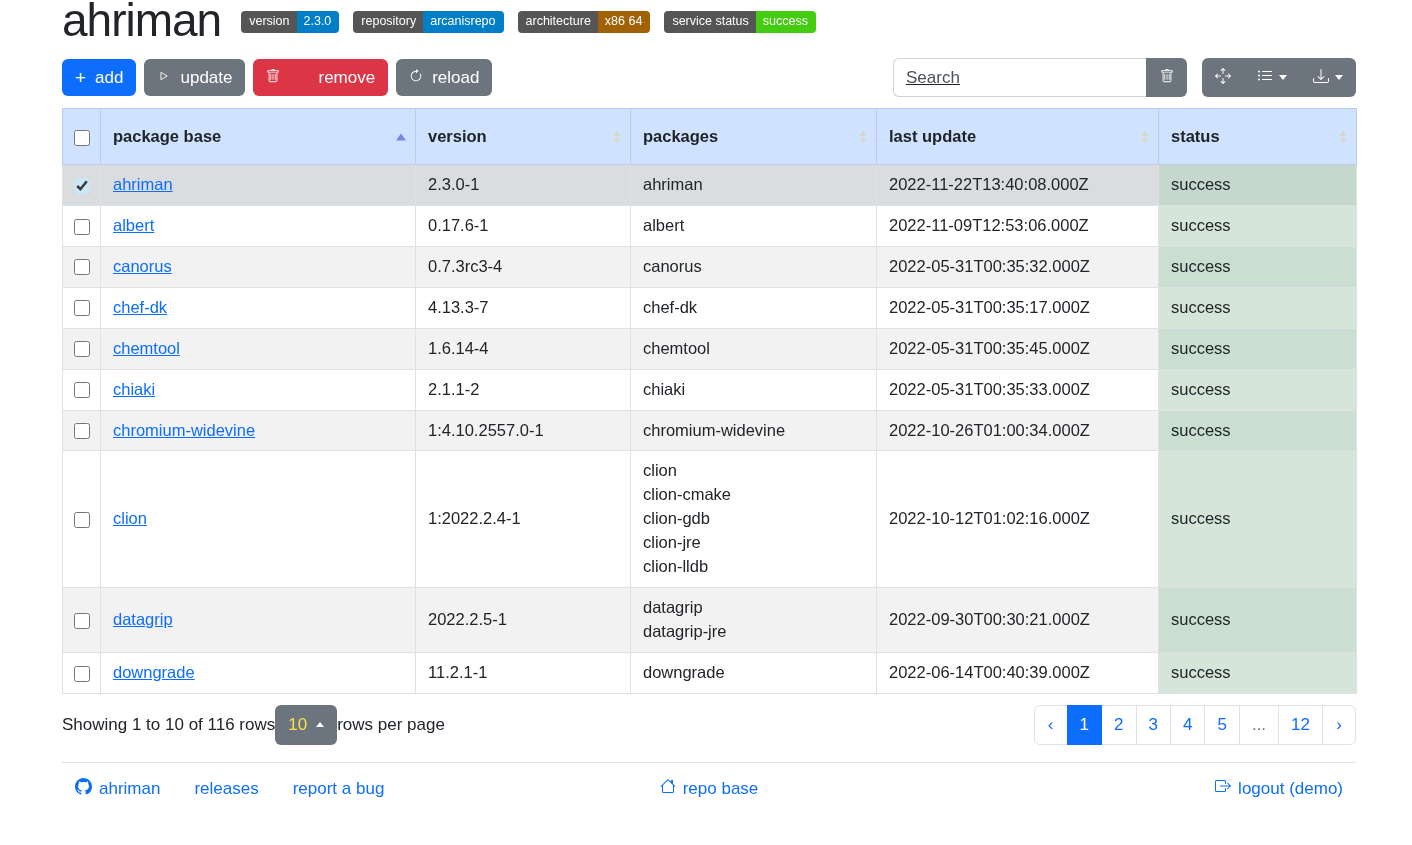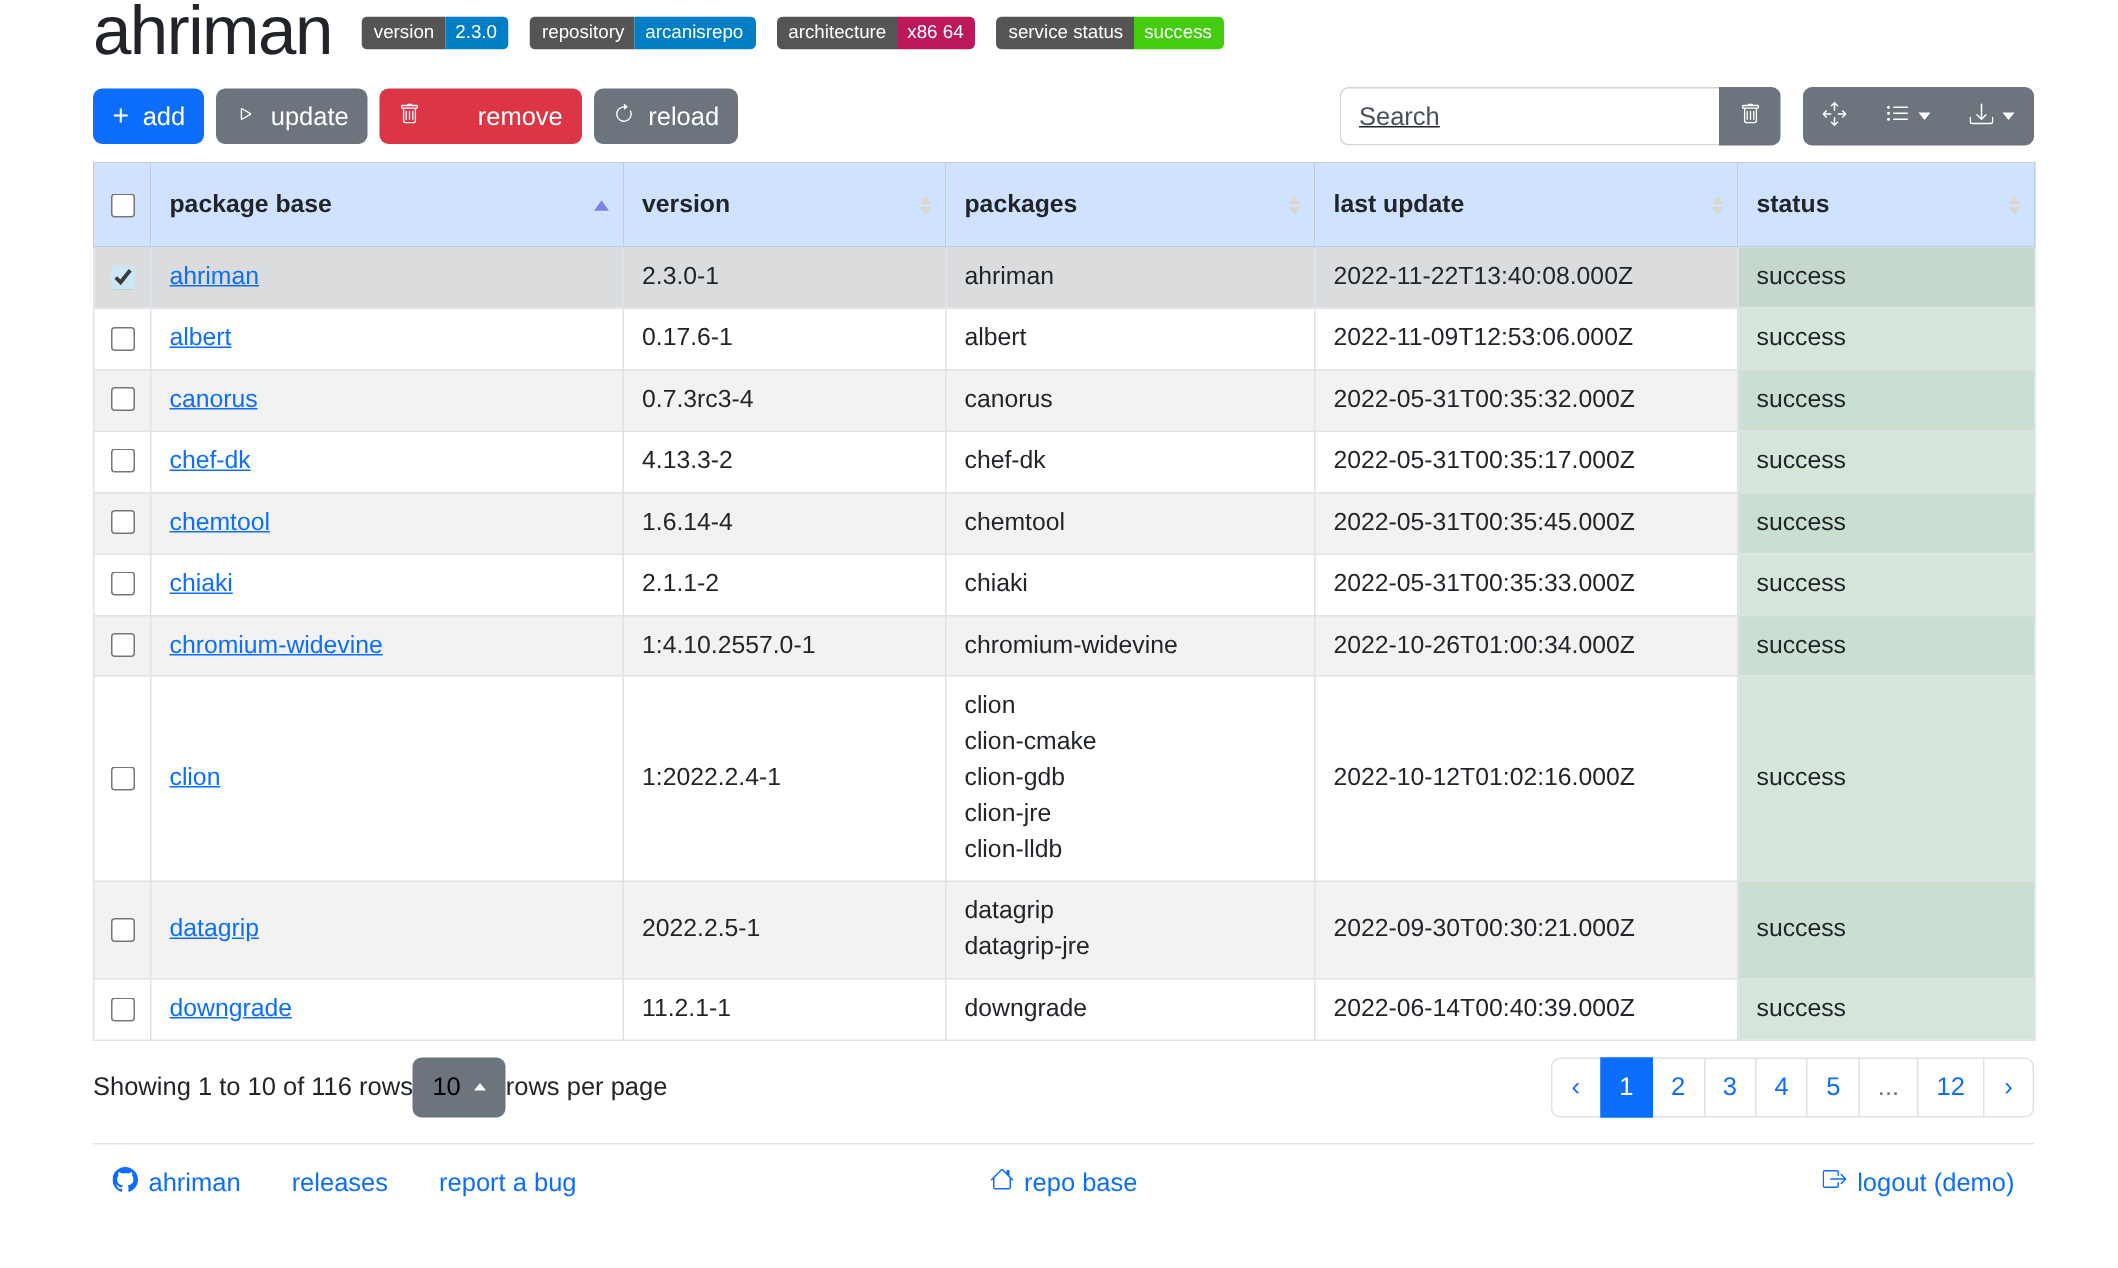--- a/index.html
+++ b/index.html
@@ -83,21 +83,21 @@
     position:absolute; right:9px; top:50%; transform:translateY(-50%);
     display:flex; flex-direction:column; gap:2px;
   }
   .sort-both .u { width:0;height:0;border-left:4.5px solid transparent;border-right:4.5px solid transparent;border-bottom:5.5px solid #dad6c8; }
   .sort-both .d { width:0;height:0;border-left:4.5px solid transparent;border-right:4.5px solid transparent;border-top:5.5px solid #dad6c8; }
 
   
   .pagebar { display:flex; justify-content:space-between; align-items:center; margin-top:11px; }
   .page-summary { display:flex; align-items:center; gap:0; font-size:17px; }
   .per-page-btn {
-    background:#6c757d; color:#000000; border:none; border-radius:6px;
+    background:#6c757d; color:#fde047; border:none; border-radius:6px;
     height:40px; padding:0 13px; font-family:inherit; font-size:17px;
     display:inline-flex; align-items:center; gap:9px; cursor:pointer;
   }
   .pager { display:flex; }
   .page-item {
     min-width:34px; height:40px; padding:0 12px;
     display:flex; align-items:center; justify-content:center;
     border:1px solid #dee2e6; margin-left:-1px;
     background:#fff; color:#0d6efd; font-size:17px; cursor:pointer;
     font-family:inherit;
@@ -128,21 +128,21 @@
         <span class="badge">
           <span class="badge-label">version</span>
           <span class="badge-value" style="background: rgb(0, 126, 198);">2.3.0</span>
         </span>
         <span class="badge">
           <span class="badge-label">repository</span>
           <span class="badge-value" style="background: rgb(0, 126, 198);">arcanisrepo</span>
         </span>
         <span class="badge">
           <span class="badge-label">architecture</span>
-          <span class="badge-value" style="background: #be185d;">x86 64</span>
+          <span class="badge-value" style="background: #a16207;">x86 64</span>
         </span>
         <span class="badge">
           <span class="badge-label">service status</span>
           <span class="badge-value" style="background: rgb(68, 204, 17);">success</span>
         </span>
       </div>
   </div>
 
   <div class="controls">
     <div class="btn-row">
@@ -280,21 +280,21 @@
       <td class="pad-cell pk">
             <div>canorus</div>
           </td>
       <td class="pad-cell lu">2022-05-31T00:35:32.000Z</td>
       <td class="pad-cell status-cell st">success</td>
     </tr>
 
     <tr>
       <td class="cb-cell"><input type="checkbox" style=""></td>
       <td class="pad-cell"><a href="#" class="bl">chef-dk</a></td>
-      <td class="pad-cell v">4.13.3-2</td>
+      <td class="pad-cell v">4.13.3-7</td>
       <td class="pad-cell pk">
             <div>chef-dk</div>
           </td>
       <td class="pad-cell lu">2022-05-31T00:35:17.000Z</td>
       <td class="pad-cell status-cell st">success</td>
     </tr>
 
     <tr>
       <td class="cb-cell"><input type="checkbox" style=""></td>
       <td class="pad-cell"><a href="#" class="bl">chemtool</a></td>

